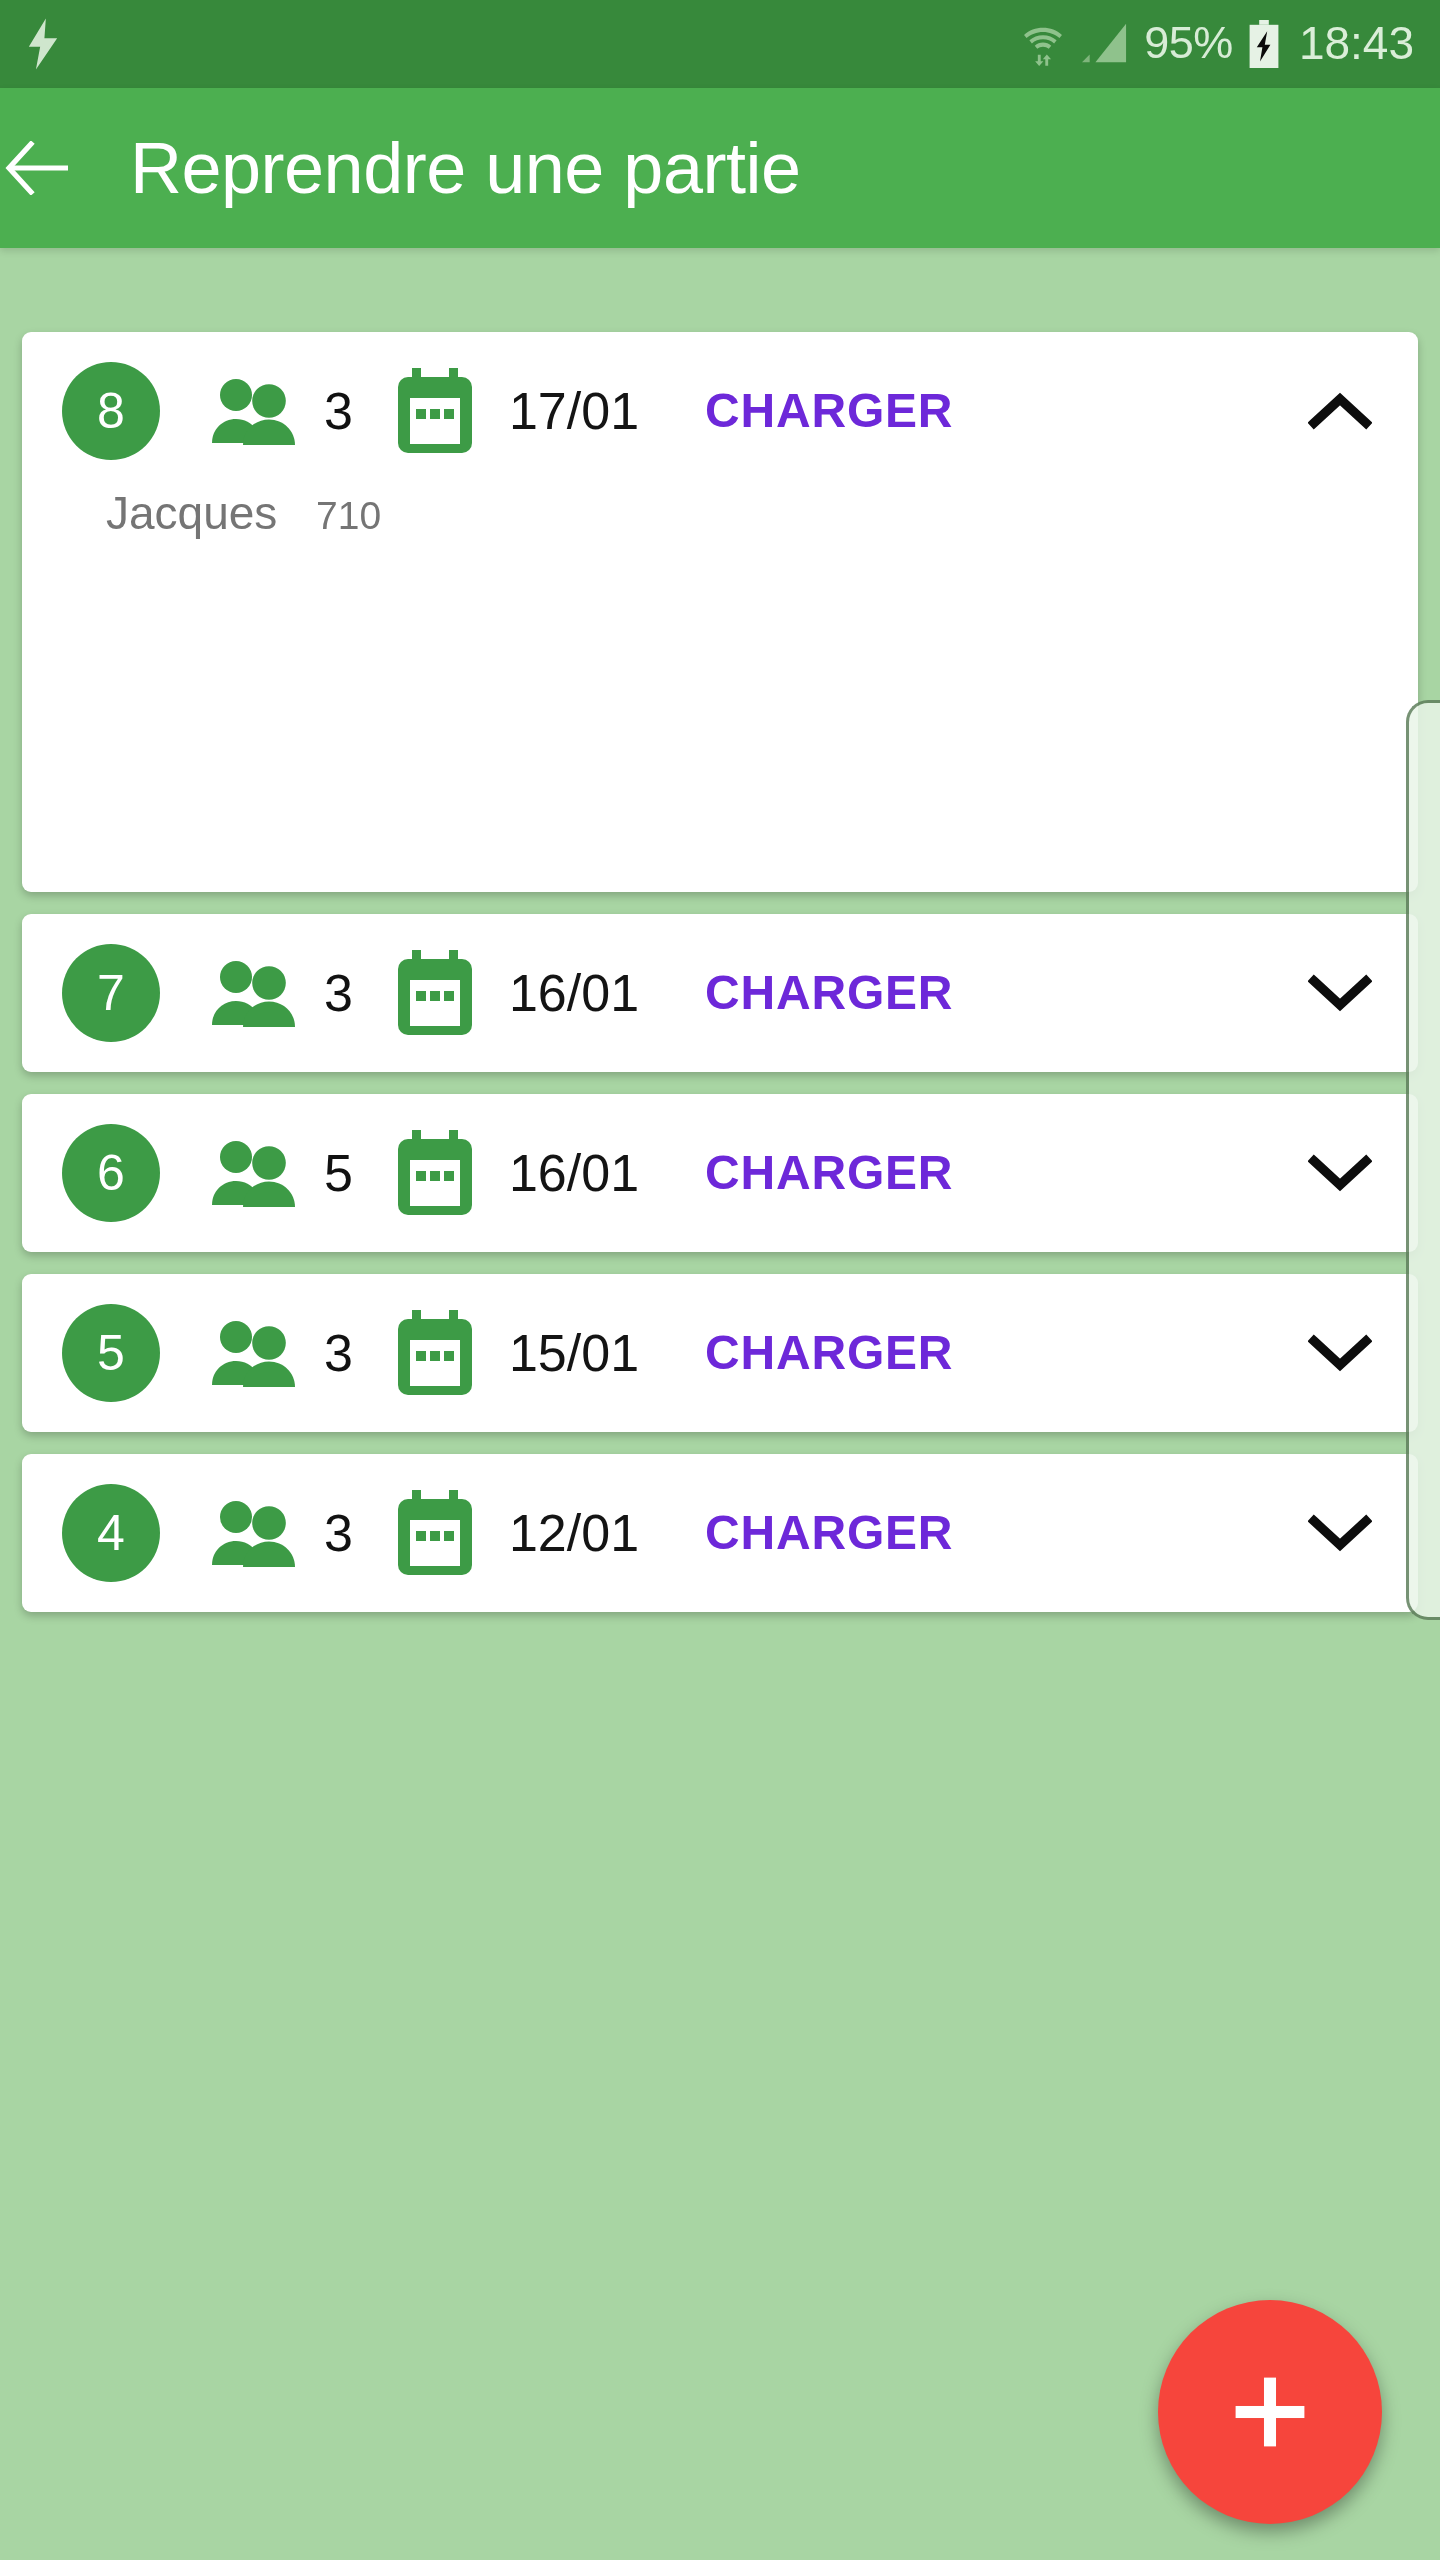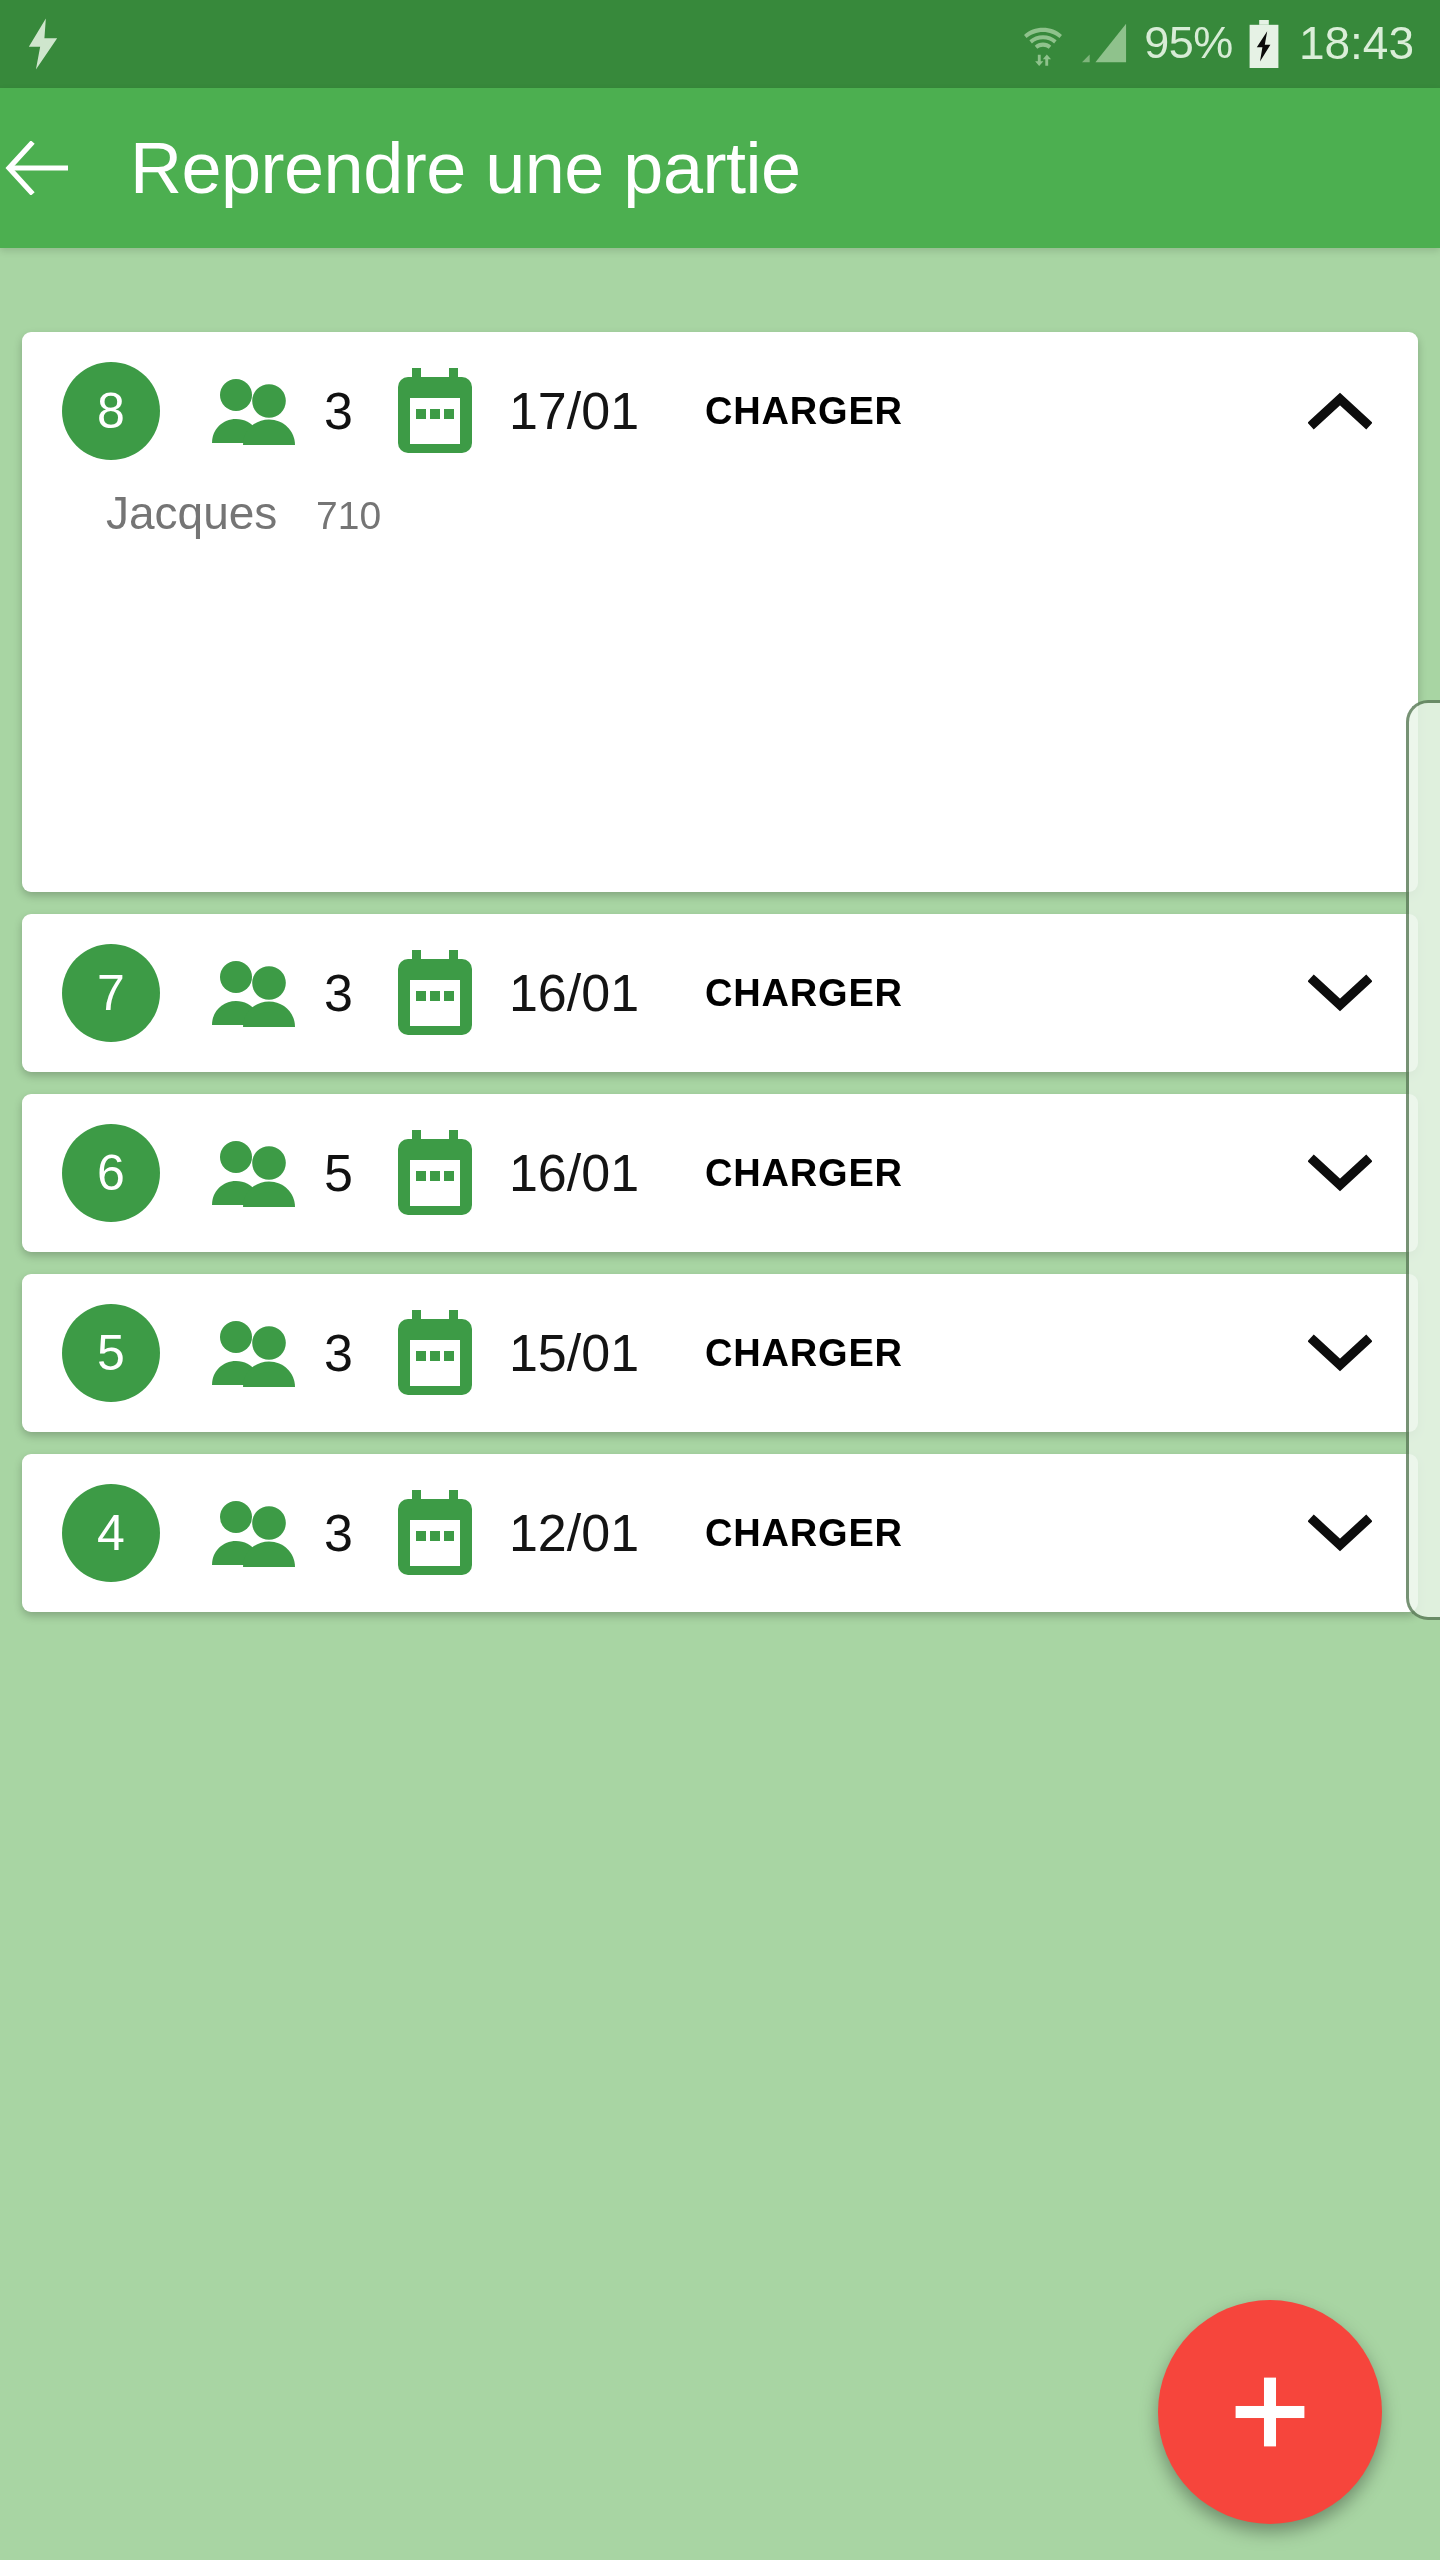--- a/index.html
+++ b/index.html
@@ -112,22 +112,22 @@
   }
   .cal-icon { width:80px; height:86px; margin-left:42px; flex:0 0 auto; display:block; }
   .date {
     font-size:52px;
     color:#141414;
     margin-left:34px;
     flex:0 0 auto;
     line-height:1;
   }
   .charger {
-    font-size:38px;
-    color:#000000;
+    font-size:48px;
+    color:#6d28d9;
     font-weight:700;
     letter-spacing:0.8px;
     margin-left:66px;
     flex:0 0 auto;
     line-height:1;
   }
   .chev {
     margin-left:auto;
     width:80px; height:80px;
     display:flex; align-items:center; justify-content:center;

